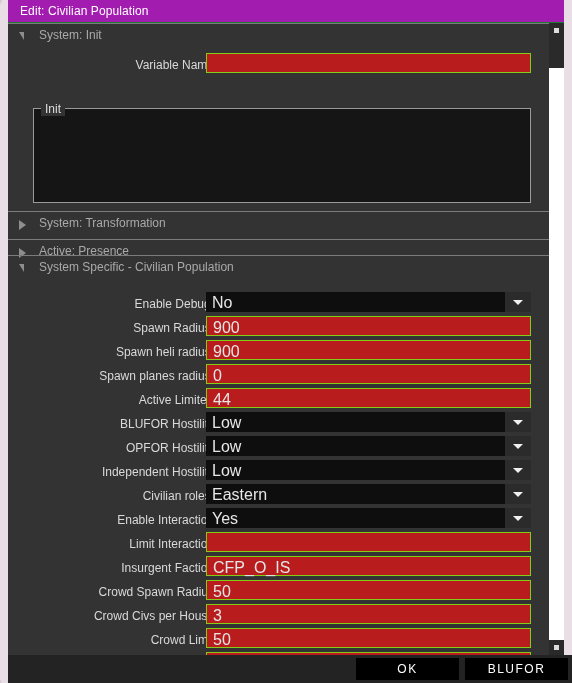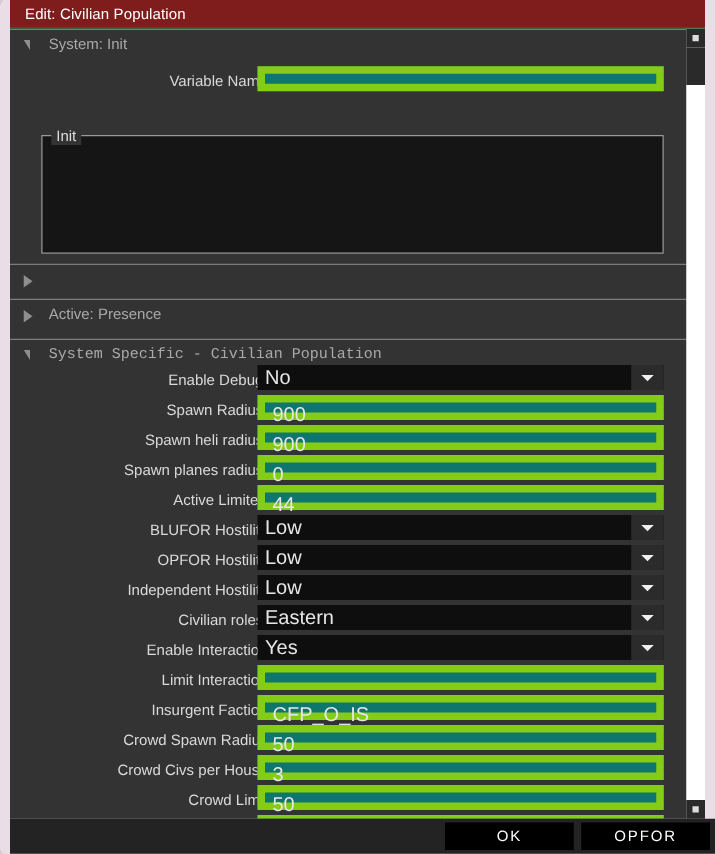--- a/index.html
+++ b/index.html
@@ -30,21 +30,21 @@
     top: 0;
     width: 556px;
     height: 683px;
   }
 
   .titlebar {
     position: absolute;
     left: 0; top: 0;
     width: 556px;
     height: 23px;
-    background: #7f1d1d;
+    background: #a21caf;
     box-shadow: inset 0 -1px 0 #1e7a32;
     text-align: center;
   }
   .titlebar-text {
     position: absolute;
     left: 12px;
     top: 4px;
     font-size: 12px;
     color: #ffffff;
     letter-spacing: 0.1px;
@@ -108,22 +108,22 @@
     color: #d9d9d9;
     text-align: right;
     white-space: nowrap;
   }
   .field {
     position: absolute;
     left: 198px;
     top: 0;
     width: 325px;
     height: 20px;
-    background: #0f766e;
-    border: 6px solid #84cc16;
+    background: #b91c1c;
+    border: 1px solid #84cc16;
     box-sizing: border-box;
   }
   .field .val {
     position: absolute;
     left: 6px;
     top: 2px;
     font-size: 16px;
     color: #e6e6e6;
     white-space: nowrap;
   }
@@ -255,28 +255,29 @@
       </div>
     </div>
 
     <div class="groupbox">
       <span class="val" style="left:6px; top:3px; position:absolute; font-size:12px; color:#e6e6e6;"></span>
     </div>
     <div class="groupbox-title">Init</div>
 
     <div class="section" style="top:188px;">
       <span class="tri collapsed"></span>
+      <span class="sec-label">System: Transformation</span>
     </div>
 
     <div class="section" style="top:216px;">
       <span class="tri collapsed"></span>
       <span class="sec-label">Active: Presence</span>
     </div>
 
-    <div class="section" style="top:248px;font-family:Liberation Mono, monospace;">
+    <div class="section" style="top:232px;">
       <span class="tri expanded"></span>
       <span class="sec-label">System Specific - Civilian Population</span>
     </div>
 
     <div id="field-rows">
         <div class="row" style="top: 269px;">
           <span class="lbl">Enable Debug:</span>
           <div class="field combo">
             <span class="val">No</span>
             <span class="arrowbox">
@@ -395,16 +396,16 @@
       <span class="nub"></span>
     </div>
     <div class="sb-thumb"></div>
     <div class="sb-btn down">
       <span class="nub"></span>
     </div>
   </div>
 
   <div class="buttonbar">
     <button class="btn ok">OK</button>
-    <button class="btn cancel">OPFOR</button>
+    <button class="btn cancel">BLUFOR</button>
   </div>
 
 </div>
 
 </body></html>

